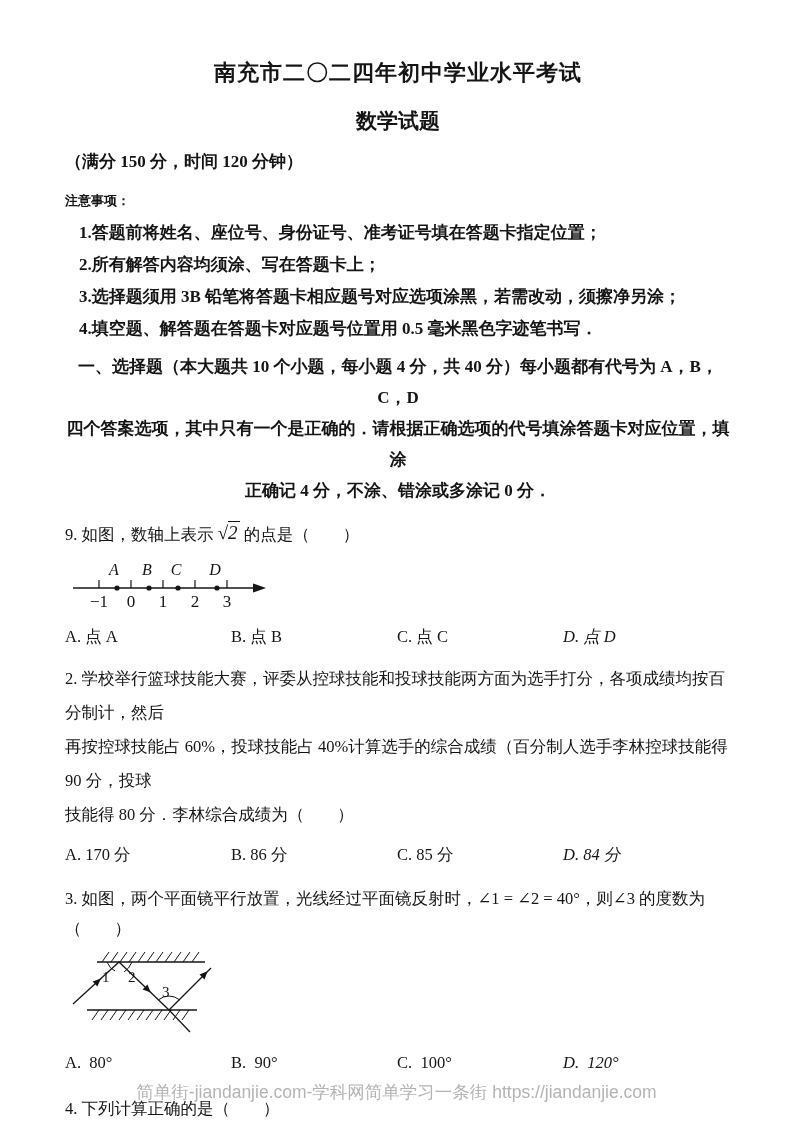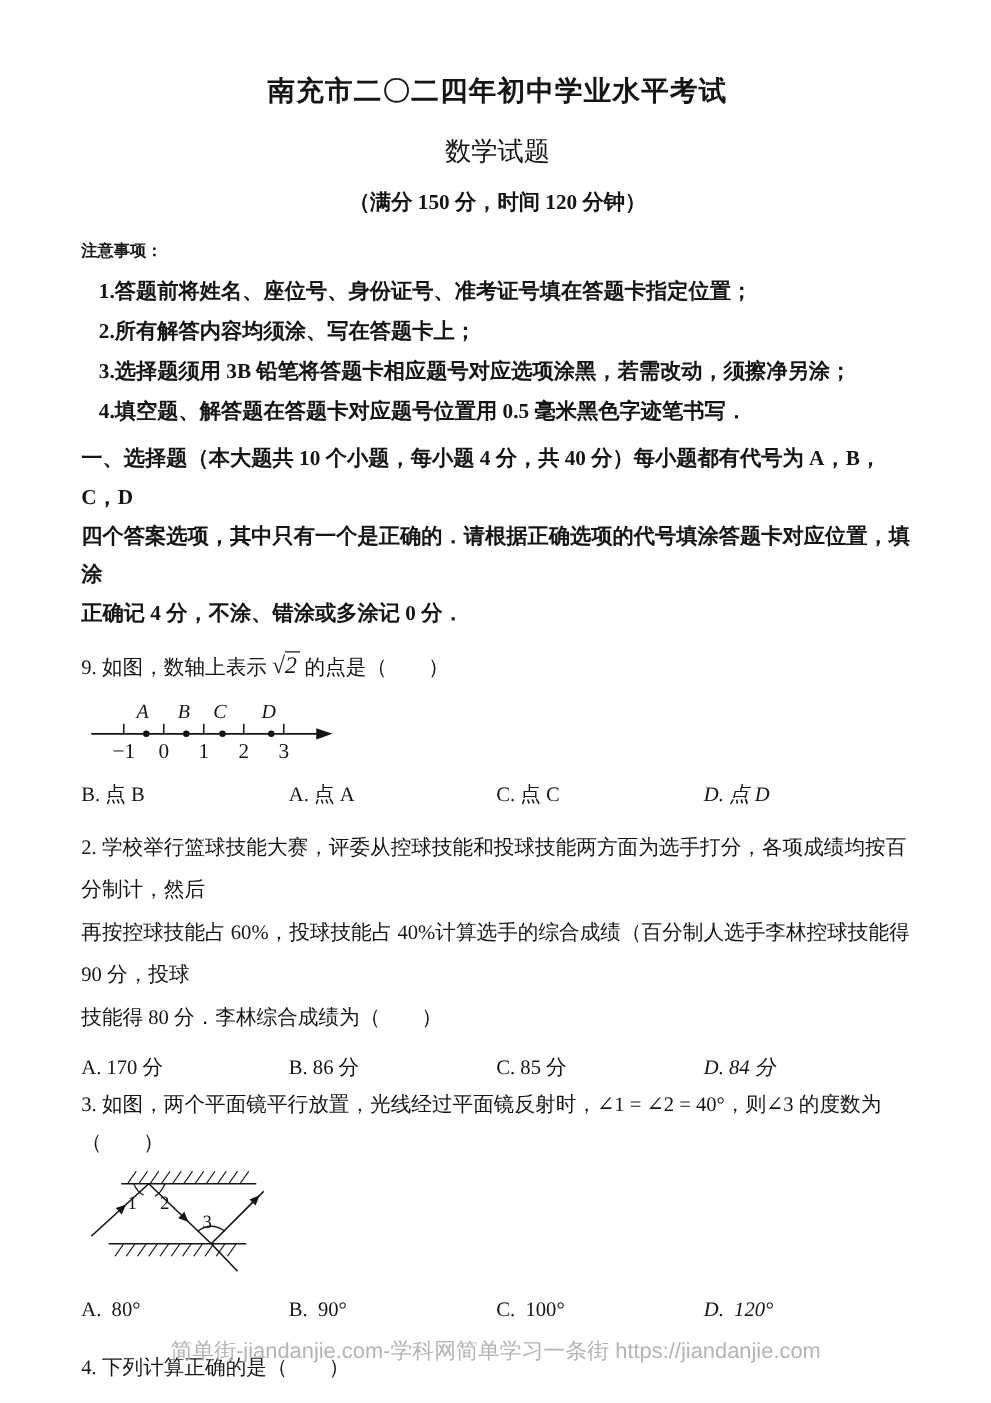--- a/index.html
+++ b/index.html
@@ -4,44 +4,44 @@
 <style>
   * { margin:0; padding:0; box-sizing:border-box; }
   body { background:#e8e8e8; font-family:"Liberation Serif","DejaVu Serif",serif; }
   .page {
     position:relative; width:793px; height:1122px; margin:0 auto;
     background:#ffffff; color:#151515; overflow:hidden;
     padding:58px 62px 0 65px;
   }
   .bind { white-space:pre-wrap; }
   .doc-title { text-align:center; font-size:22px; font-weight:700; letter-spacing:1px; }
-  .doc-subtitle { text-align:center; font-size:21px; font-weight:400; margin-top:19px; }
-  .doc-meta { text-align:center; font-size:17px; font-weight:700; margin-top:15px; }
+  .doc-subtitle { text-align:center; font-size:21px; font-weight:700; margin-top:19px; }
+  .doc-meta { text-align:left; font-size:17px; font-weight:700; margin-top:15px; }
   .notes { margin-top:12px; }
   .notes-heading { font-size:13px; font-weight:700; line-height:32px; }
   .note-line { font-size:17px; font-weight:700; line-height:32px;margin-left:14px; }
-  .section-header { margin-top:6px; }
+  .section-header { margin-top:6px;text-align:center; }
   .section-line { font-size:17px; font-weight:700; line-height:31px; }
   .stem { font-size:16.5px; line-height:30px; }
   .stem-line { font-size:16.5px; line-height:34px; }
   .q1 { margin-top:12px; }
   .q2 { margin-top:10px; }
-  .q3 { margin-top:0; }
+  .q3 { margin-top:14px; }
   .q4 { margin-top:16px; }
   .sqrt-wrap { display:inline-block; font-size:19px; vertical-align:1px; }
   .sqrt-sign { font-style:normal; }
   .sqrt-arg { border-top:1.6px solid #151515; font-style:italic; padding:0 2px 0 0; }
   .diagram { display:block; margin:4px 0 0 4px; }
   .opt-row { display:flex; margin-top:8px; }
   .opt { width:166px; font-size:16.5px; line-height:30px; }
   .opt:last-child { width:auto;font-style:italic; }
   .svg-label { font-family:"Liberation Serif",serif; font-style:italic; }
   .svg-num { font-family:"Liberation Serif",serif; }
   .footer {
-    position:absolute; left:0; bottom:30px; width:100%;
+    position:absolute; left:0; bottom:18px; width:100%;
     text-align:center; font-size:17.5px; color:#b4b4b4;
     font-family:"Liberation Sans","DejaVu Sans",sans-serif;
   }
 </style>
 </head>
 <body>
 
 <div class="page">
 
   <div class="doc-title bind">南充市二〇二四年初中学业水平考试</div>
@@ -82,22 +82,22 @@
       <text class="svg-label" x="78" y="21" font-size="16" text-anchor="middle" fill="#151515">B</text>
       <text class="svg-label" x="107" y="21" font-size="16" text-anchor="middle" fill="#151515">C</text>
       <text class="svg-label" x="146" y="21" font-size="16" text-anchor="middle" fill="#151515">D</text>
       <text class="svg-num" x="30" y="53" font-size="17" text-anchor="middle" fill="#151515">−1</text>
       <text class="svg-num" x="62" y="53" font-size="17" text-anchor="middle" fill="#151515">0</text>
       <text class="svg-num" x="94" y="53" font-size="17" text-anchor="middle" fill="#151515">1</text>
       <text class="svg-num" x="126" y="53" font-size="17" text-anchor="middle" fill="#151515">2</text>
       <text class="svg-num" x="158" y="53" font-size="17" text-anchor="middle" fill="#151515">3</text>
     </svg>
     <div class="opt-row">
+      <div class="opt bind">A. 点 A</div>
       <div class="opt bind">B. 点 B</div>
-      <div class="opt bind">A. 点 A</div>
       <div class="opt bind">C. 点 C</div>
       <div class="opt bind">D. 点 D</div>
     </div>
   </div>
 
   <div class="q2">
     <div class="stem-line bind">2. 学校举行篮球技能大赛，评委从控球技能和投球技能两方面为选手打分，各项成绩均按百分制计，然后</div>
     <div class="stem-line bind">再按控球技能占 60%，投球技能占 40%计算选手的综合成绩（百分制人选手李林控球技能得 90 分，投球</div>
     <div class="stem-line bind">技能得 80 分．李林综合成绩为（　　）</div>
     <div class="opt-row">

